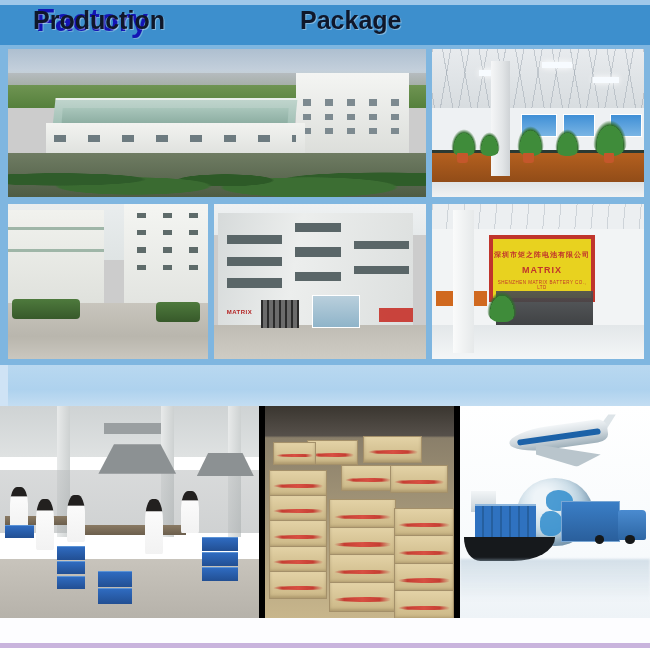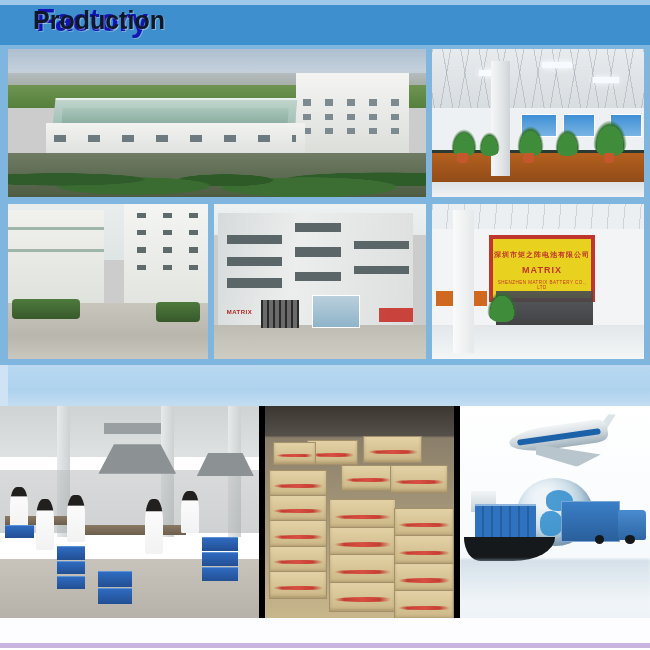--- a/index.html
+++ b/index.html
@@ -327,20 +327,21 @@
     <div class="desk"></div>
     <div class="lob-floor"></div>
     <div class="lob-pillar"></div>
     <div class="plant" style="left:26%;top:56%;width:14%;height:20%"></div>
   </div>
 
   <div class="label-band">
     <div class="edge"></div>
   </div>
   <div class="sec-label sec-production">Production</div>
+  <div class="sec-label sec-package">Package</div>
 
   <div class="grid-bottom"></div>
 
   <div class="pb pb-production">
     <div class="pf-ceil"></div>
     <div class="pf-col" style="left:22%"></div>
     <div class="pf-col" style="left:62%"></div>
     <div class="pf-col" style="left:88%"></div>
     <div class="pf-mid"></div>
     <div class="hood-duct" style="left:40%;top:8%;width:22%;height:5%"></div>

